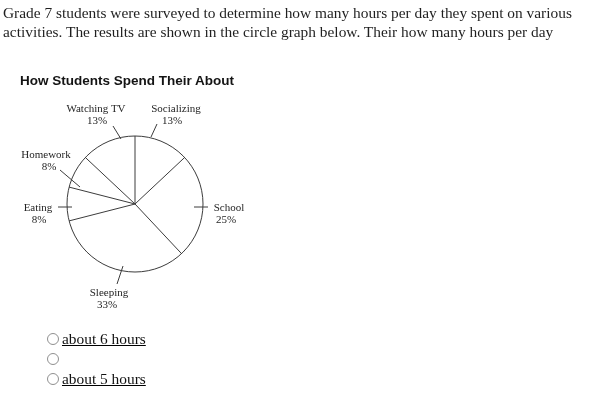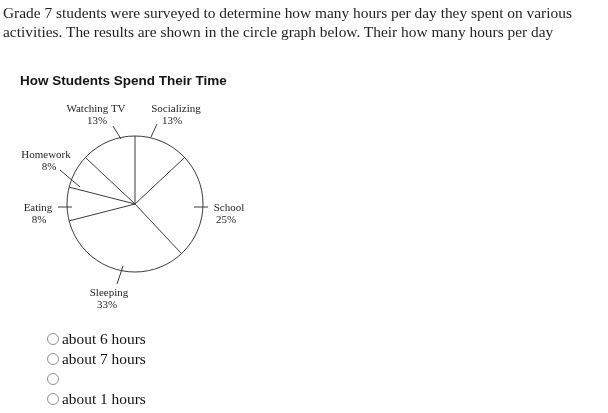--- a/index.html
+++ b/index.html
@@ -48,20 +48,21 @@
   }
   .options {
     position: absolute;
     left: 47px;
     top: 329px;
   }
   .option {
     display: flex;
     align-items: center;
     height: 20px;
+    text-decoration: underline;
   }
   .option input[type="radio"] {
     -webkit-appearance: none;
     appearance: none;
     width: 12px;
     height: 12px;
     margin: 0 3px 0 0;
     border: 1px solid #909090;
     border-radius: 50%;
     background: #ffffff;
@@ -77,21 +78,21 @@
 </head>
 <body>
 
 <div class="page">
 
   <div class="question">
     <div class="q-line">Grade 7 students were surveyed to determine how many hours per day they spent on various</div>
     <div class="q-line">activities. The results are shown in the circle graph below. Their how many hours per day</div>
   </div>
 
-  <div class="chart-title">How Students Spend Their Time</div>
+  <div class="chart-title">How Students Spend Their About</div>
 
   <svg class="pie-svg" width="244" height="222" viewBox="0 0 244 222" xmlns="http://www.w3.org/2000/svg">
 
     <circle cx="121" cy="108" r="68"></circle>
 
     <g>
       <line x1="121" y1="108" x2="121" y2="40"></line>
       <line x1="121" y1="108" x2="170.6" y2="61.5"></line>
       <line x1="121" y1="108" x2="167.5" y2="157.6"></line>
       <line x1="121" y1="108" x2="55.1" y2="124.9"></line>
@@ -127,24 +128,20 @@
     <text x="93" y="212" text-anchor="middle">33%</text>
   </svg>
 
   <div class="options">
     <div class="option">
       <input type="radio" name="answer" style="">
       <span class="opt-label">about 6 hours</span>
     </div>
     <div class="option">
       <input type="radio" name="answer" style="">
-      <span class="opt-label">about 7 hours</span>
     </div>
     <div class="option">
       <input type="radio" name="answer" style="">
-    </div>
-    <div class="option">
-      <input type="radio" name="answer" style="">
-      <span class="opt-label">about 1 hours</span>
+      <span class="opt-label">about 5 hours</span>
     </div>
   </div>
 
 </div>
 
 </body></html>

